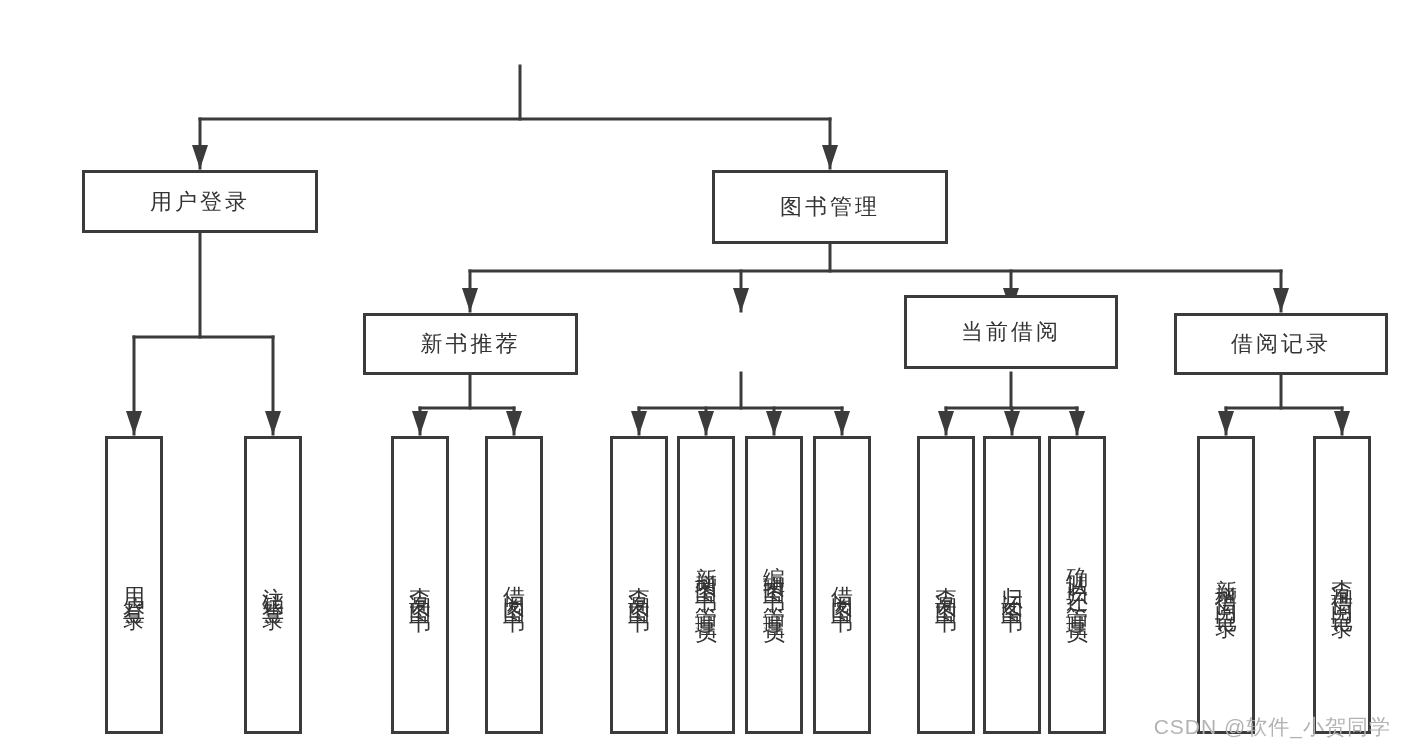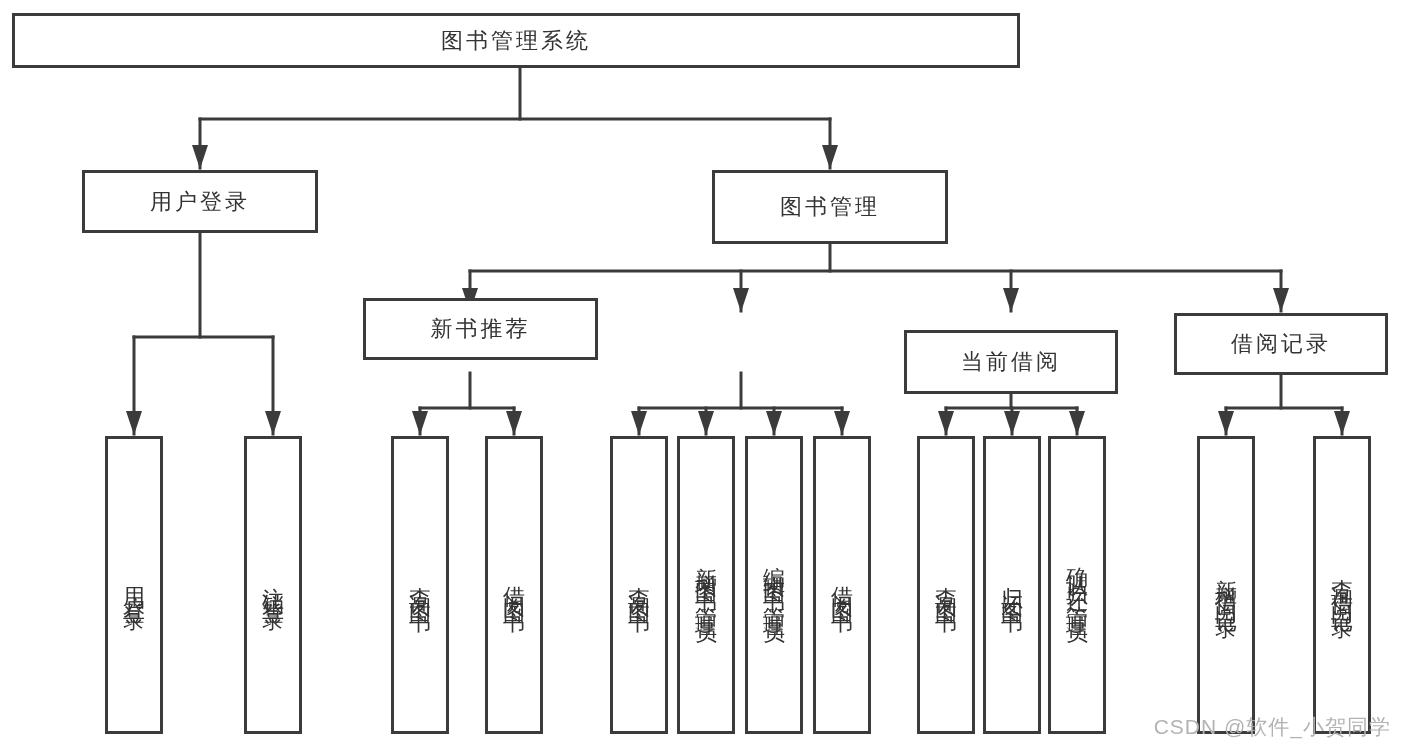--- a/index.html
+++ b/index.html
@@ -77,35 +77,32 @@
       <line x1="1012" y1="408" x2="1012" y2="434" marker-end="url(#arrow)"></line>
       <line x1="1077" y1="408" x2="1077" y2="434" marker-end="url(#arrow)"></line>
 
       <line x1="1281" y1="373" x2="1281" y2="408"></line>
       <line x1="1226" y1="408" x2="1342" y2="408"></line>
       <line x1="1226" y1="408" x2="1226" y2="434" marker-end="url(#arrow)"></line>
       <line x1="1342" y1="408" x2="1342" y2="434" marker-end="url(#arrow)"></line>
     </g>
   </svg>
 
-  <div class="box" style="left:12px;top:13px;width:1008px;height:55px">
-    <span class="h-label">图书管理系统</span>
-  </div>
 
   <div class="box" style="left:82px;top:170px;width:236px;height:63px">
     <span class="h-label">用户登录</span>
   </div>
   <div class="box" style="left:712px;top:170px;width:236px;height:74px">
     <span class="h-label">图书管理</span>
   </div>
 
-  <div class="box" style="left:363px;top:298px;width:235px;height:62px">
+  <div class="box" style="left:363px;top:313px;width:215px;height:62px">
     <span class="h-label">新书推荐</span>
   </div>
-  <div class="box" style="left:904px;top:330px;width:214px;height:64px">
+  <div class="box" style="left:904px;top:295px;width:214px;height:74px">
     <span class="h-label">当前借阅</span>
   </div>
   <div class="box" style="left:1174px;top:313px;width:214px;height:62px">
     <span class="h-label">借阅记录</span>
   </div>
 
   <div class="box" style="left:105px;top:436px;width:58px;height:298px">
     <span class="v-label">用户登录</span>
   </div>
   <div class="box" style="left:244px;top:436px;width:58px;height:298px">

